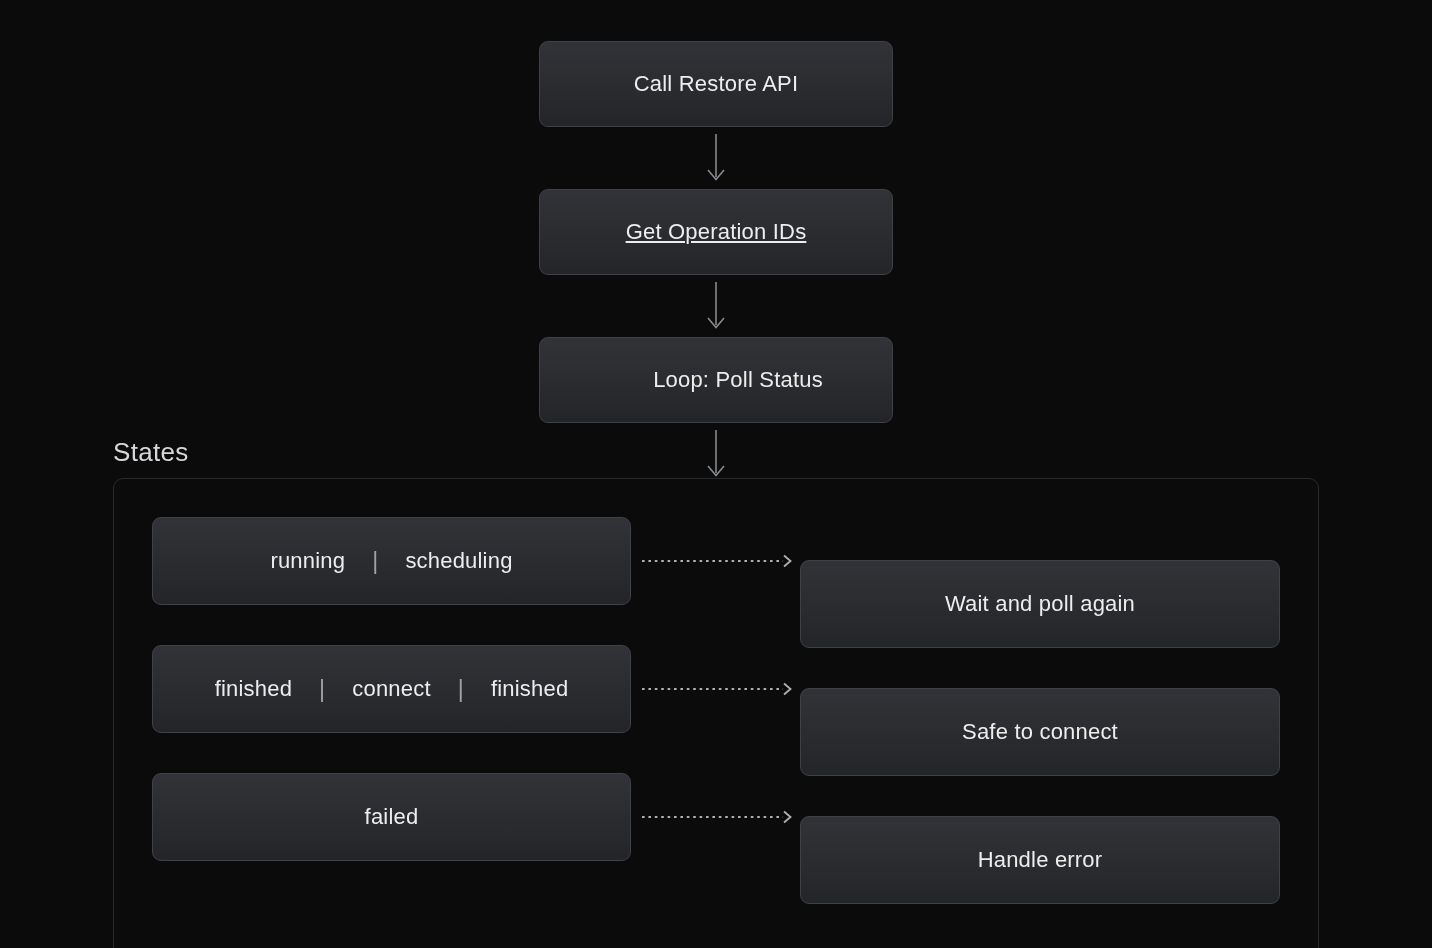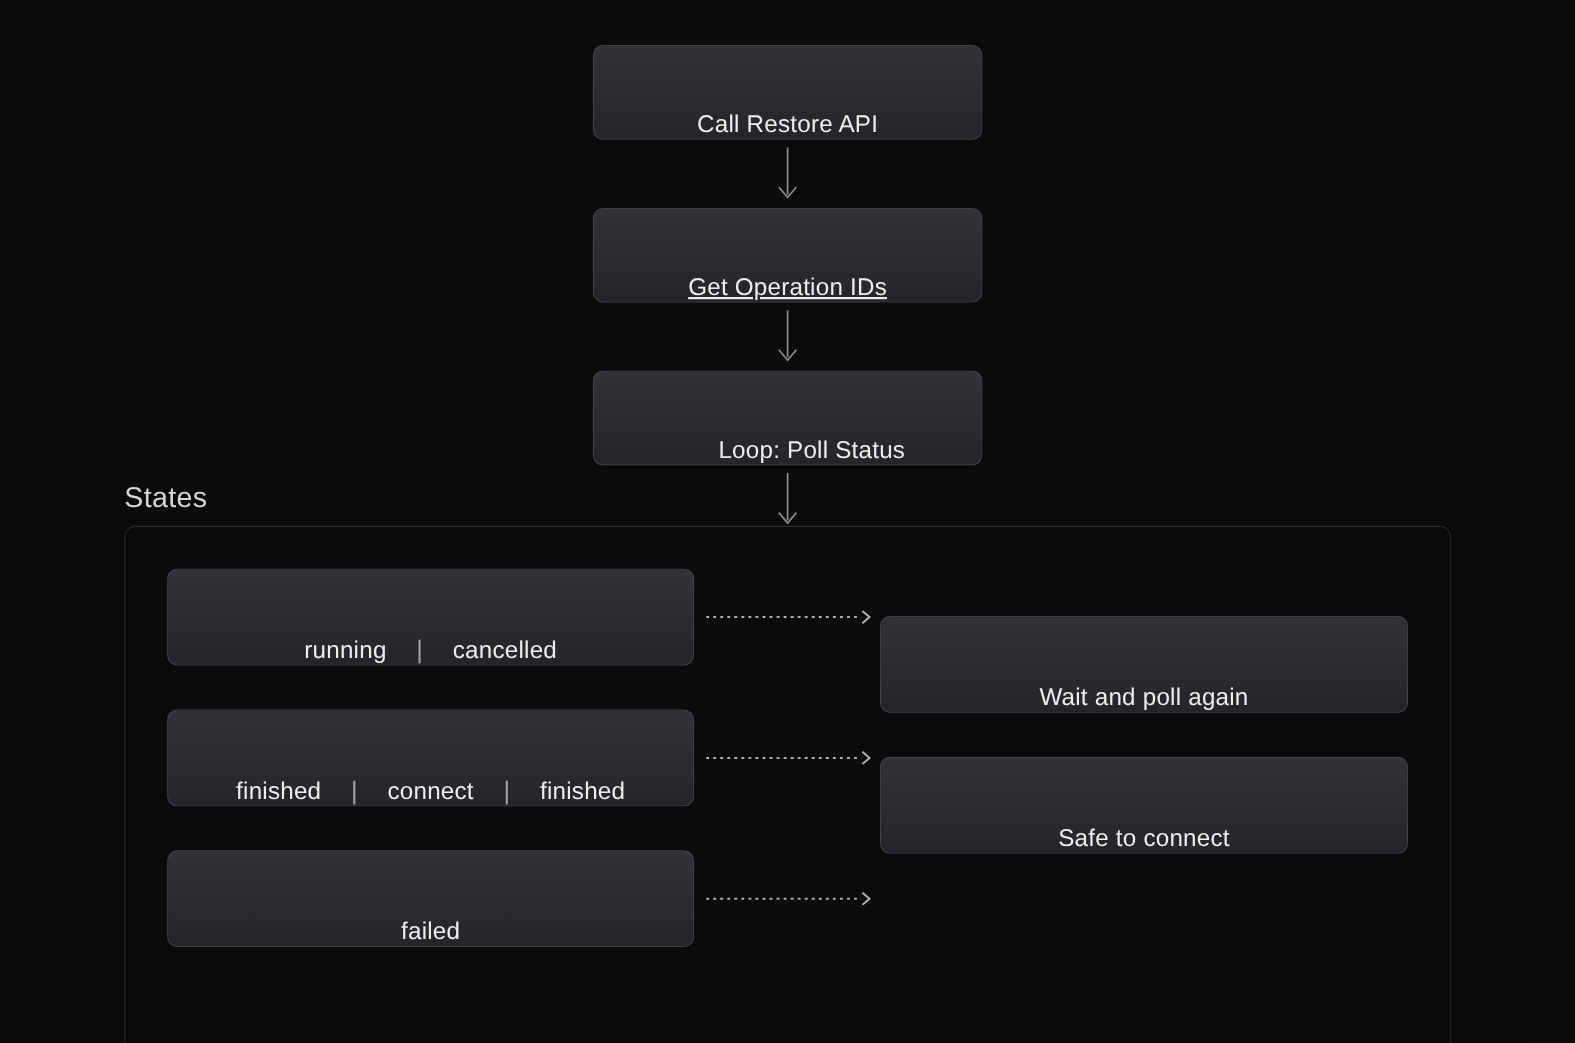--- a/index.html
+++ b/index.html
@@ -6,21 +6,21 @@
   html, body {
     width: 1432px; height: 948px;
     background: #0b0b0c;
     font-family: "Liberation Sans", sans-serif;
     position: relative;
     overflow: hidden;
   }
   .node {
     position: absolute;
     display: flex;
-    align-items: flex-end;
+    align-items: center;
     justify-content: center;
     background: linear-gradient(180deg, #313338 0%, #242528 100%);
     border: 1px solid #3f4146;
     border-radius: 9px;
     color: #eceded;
     font-size: 22px;
     letter-spacing: 0.2px;
   }
   .flow-node { left: 539px; width: 354px; height: 86px; }
   #flow-node-0 { top: 41px; }
@@ -96,21 +96,21 @@
   <path d="M4 37 L12 46.5 L20 37" fill="none" stroke="#87898c" stroke-width="1.6"></path>
 </svg>
 
 <div class="states-label">States</div>
 
 <div class="states-container">
 
   <div class="node state-box row-0">
     <span>running</span>
     <span class="sep">|</span>
-    <span>cancelled</span>
+    <span>scheduling</span>
   </div>
   <svg class="harrow" id="harrow-0" viewBox="0 0 156 16">
     <line x1="2" y1="8" x2="143" y2="8" stroke="#aeb0b3" stroke-width="1.8" stroke-dasharray="2.6 3.8"></line>
     <path d="M144 2.5 L150.5 8 L144 13.5" fill="none" stroke="#aeb0b3" stroke-width="1.8"></path>
   </svg>
   <div class="node outcome-box row-0">
     <span>Wait and poll again</span>
   </div>
 
   <div class="node state-box row-1">
@@ -128,14 +128,17 @@
     <span>failed</span>
   </div>
 
   <div class="node outcome-box row-1">
     <span>Safe to connect</span>
   </div>
   <svg class="harrow" id="harrow-2" viewBox="0 0 156 16">
     <line x1="2" y1="8" x2="143" y2="8" stroke="#aeb0b3" stroke-width="1.8" stroke-dasharray="2.6 3.8"></line>
     <path d="M144 2.5 L150.5 8 L144 13.5" fill="none" stroke="#aeb0b3" stroke-width="1.8"></path>
   </svg>
+  <div class="node outcome-box row-2">
+    <span>Handle error</span>
+  </div>
 
 </div>
 
 </body></html>

